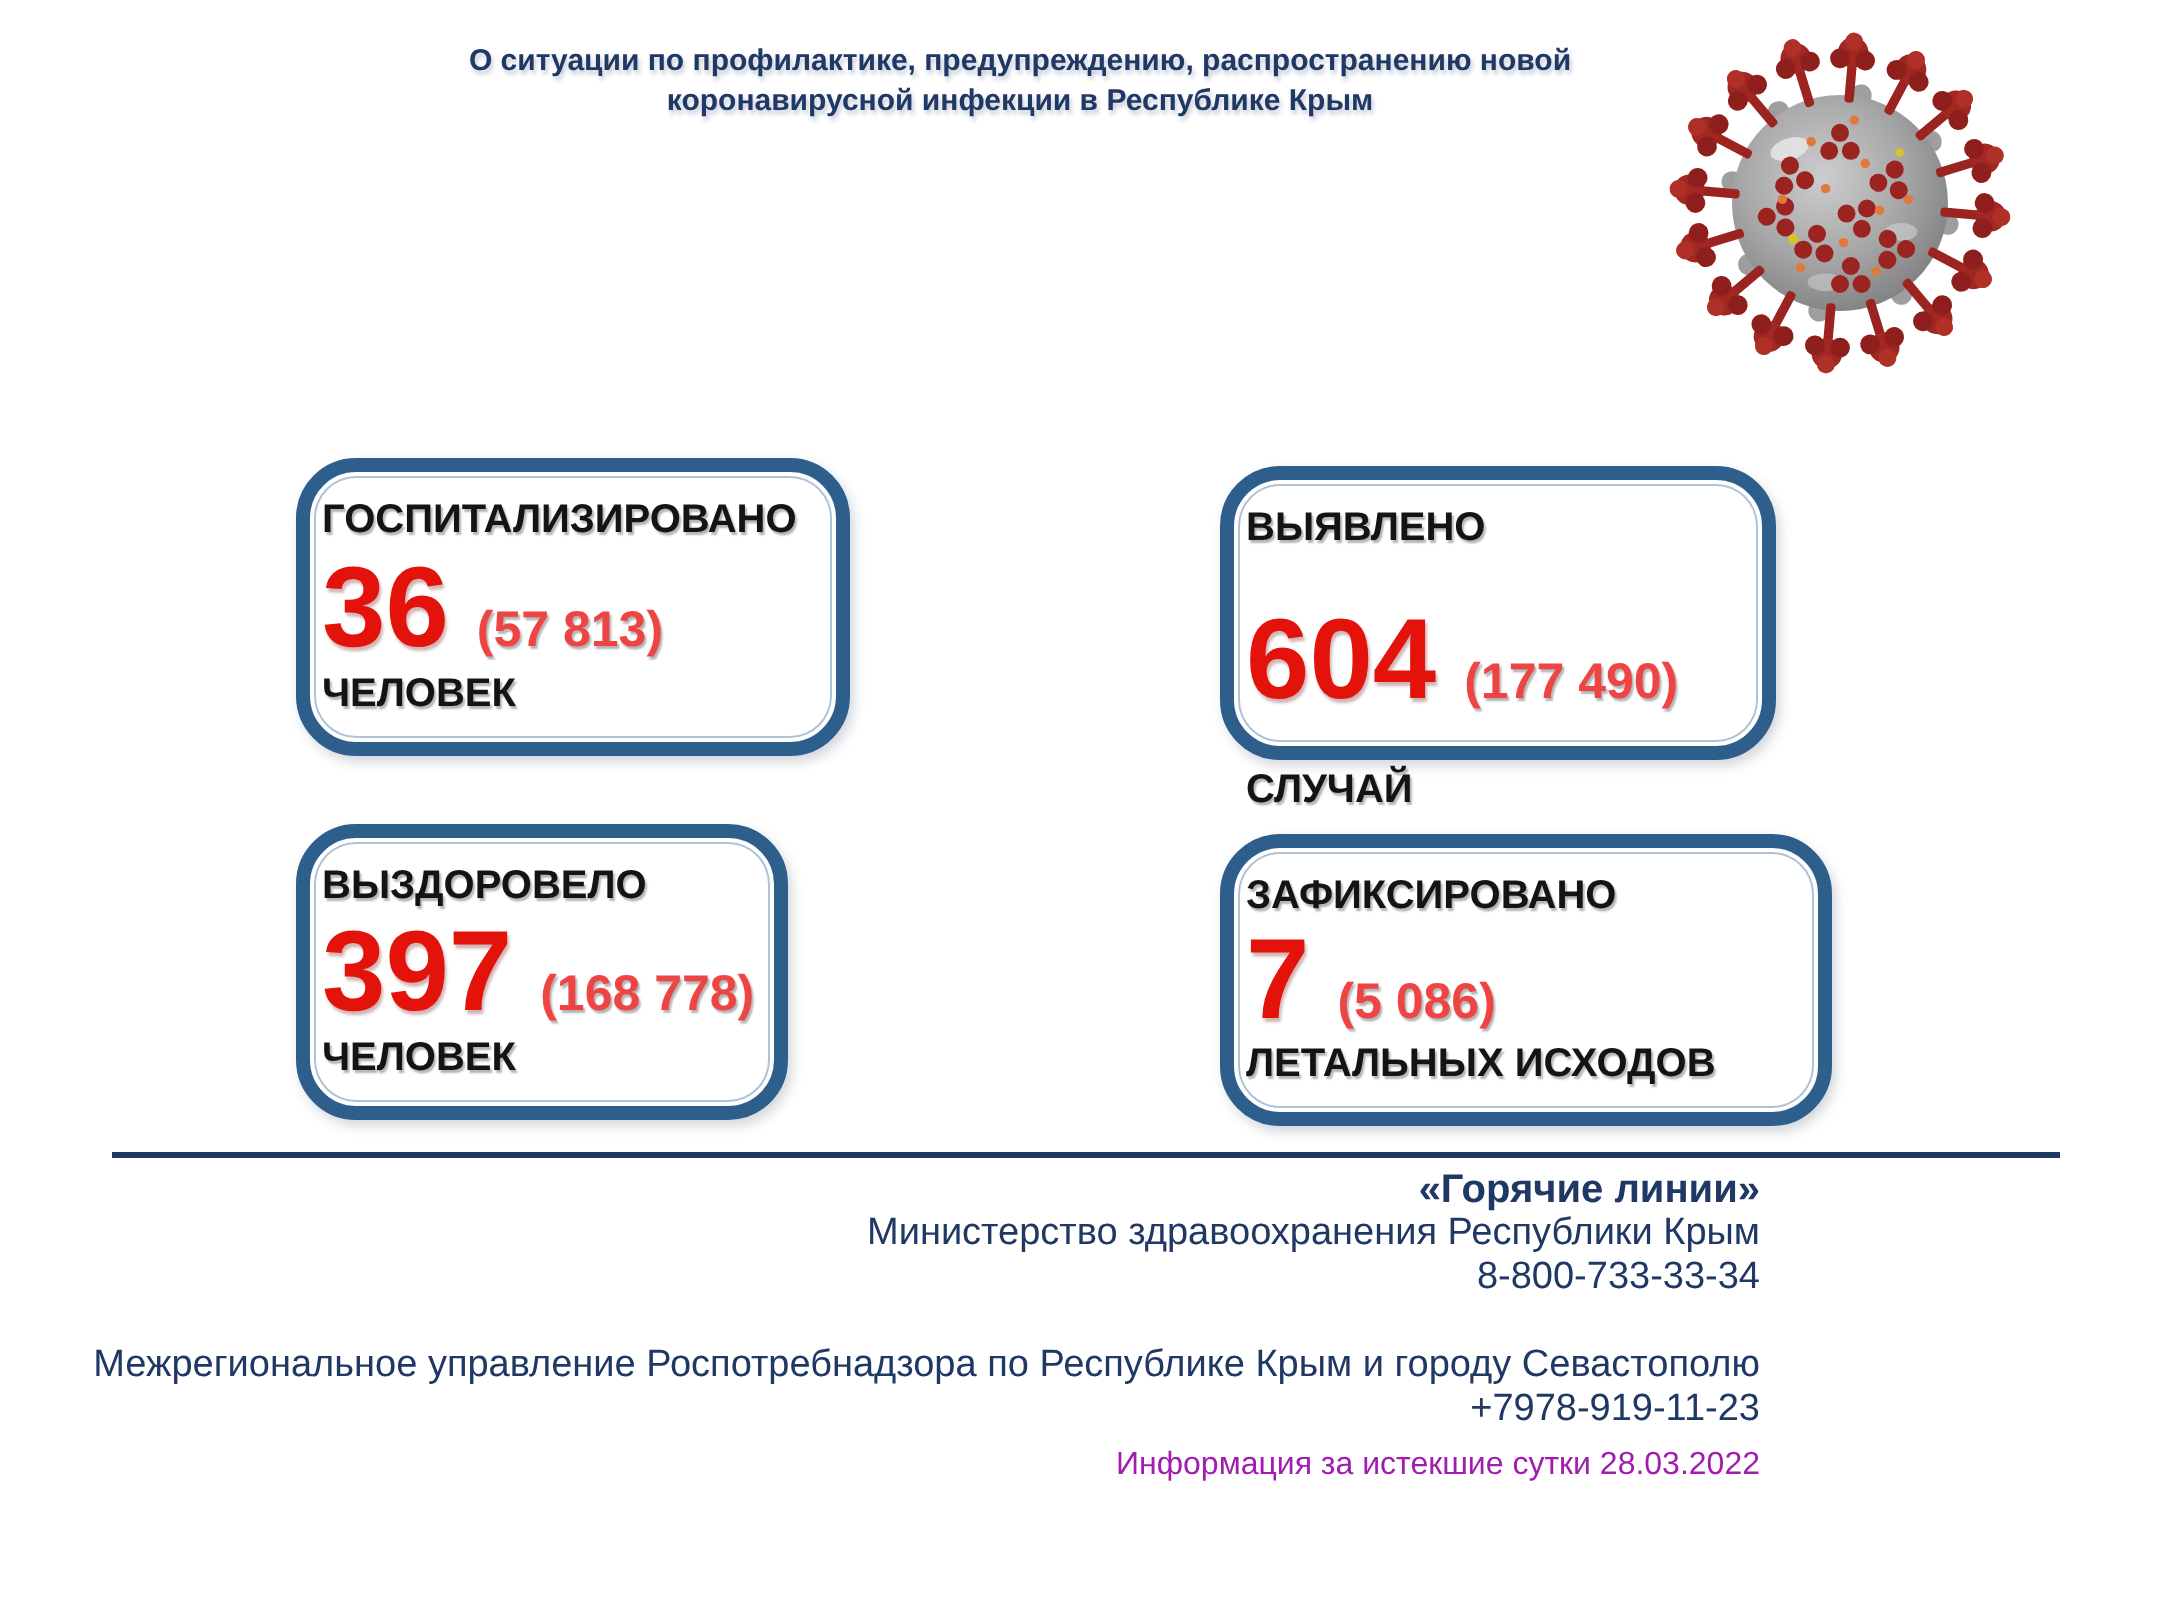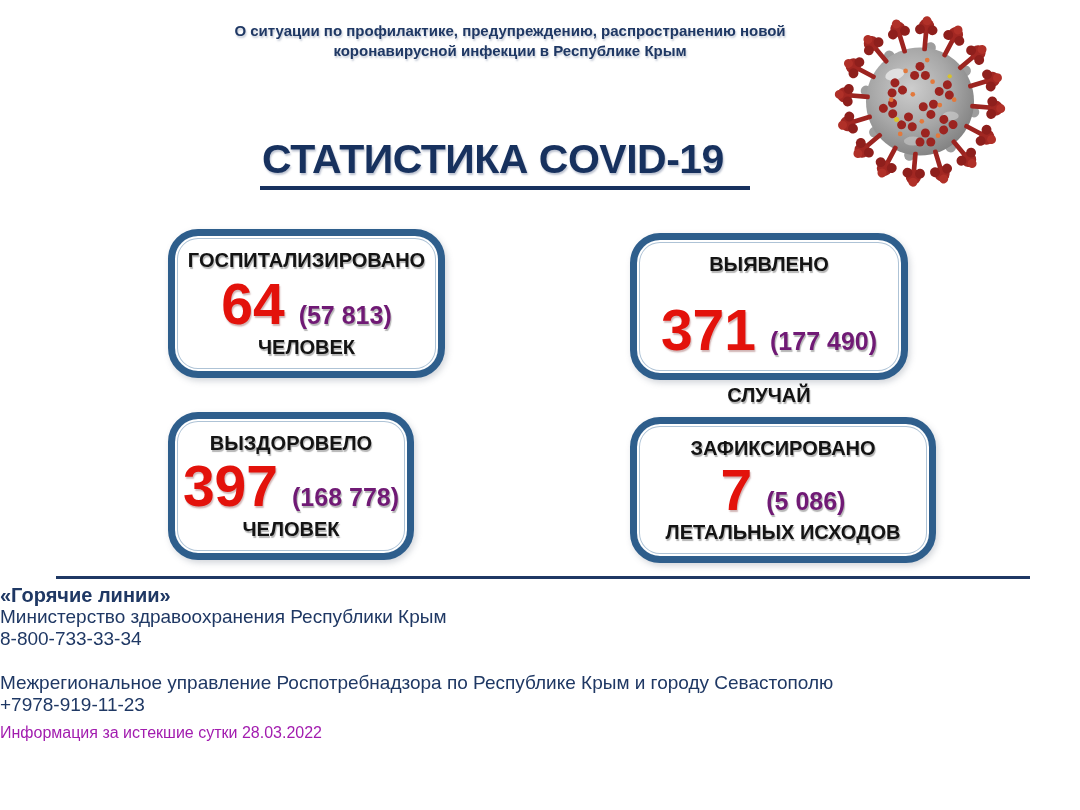--- a/index.html
+++ b/index.html
@@ -30,50 +30,49 @@
     padding:0 26px 3px 2px;
     text-shadow:1px 2px 2px rgba(90,105,140,.4);
   }
   
   .card{
     position:absolute;box-sizing:border-box;
     border:7px solid #2e5e8c;border-radius:30px;
     background:#ffffff;
     box-shadow: inset 0 0 0 2px #ffffff, inset 0 0 0 3px #aec3d6,
                 2px 3px 6px rgba(110,120,135,.30);
-    display:flex;flex-direction:column;align-items:center;justify-content:space-between;
+    display:flex;flex-direction:column;align-items:flex-start;justify-content:space-between;
     padding:13px 6px 12px 6px;
-    margin-left:20px;
   }
   .card-0{left:148px;top:229px;width:277px;height:149px;}
   .card-1{left:610px;top:233px;width:278px;height:147px;gap:33px;}
   .card-2{left:148px;top:412px;width:246px;height:148px;}
   .card-3{left:610px;top:417px;width:306px;height:146px;}
   .card-title,.card-unit{
     font-size:20px;font-weight:bold;color:#141414;
     text-shadow:1px 1.5px 1px rgba(90,90,90,.45);
     white-space:nowrap;
   }
   .value-row{display:flex;align-items:baseline;justify-content:center;gap:14px;margin:-6px 0;}
   .value{
     font-size:57px;font-weight:bold;line-height:.95;color:#e3120b;
     text-shadow:1px 2px 1.5px rgba(140,70,70,.40);
   }
   .total{
-    font-size:25px;font-weight:bold;color:#701a75;
+    font-size:25px;font-weight:bold;color:#ef4444;
     text-shadow:1px 1.5px 1px rgba(90,90,90,.45);
   }
   
   .divider{
     position:absolute;left:56px;top:576px;width:974px;height:3px;
     background:#1f3864;
   }
   .footer{
     position:absolute;top:584px;left:0;width:880px;
-    text-align:left;color:#1f3864;
+    text-align:right;color:#1f3864;
   }
   .footer .line{font-size:19px;line-height:22px;}
   .footer .hot-title{font-weight:bold;font-size:20px;}
   .footer .gap{height:22px;}
   .footer .note{font-size:16px;color:#a21caf;margin-top:8px;}
   
   .virus{position:absolute;left:830px;top:4px;width:180px;height:195px;}
 </style>
 </head>
 <body>
@@ -148,37 +147,34 @@
     <circle cx="2" cy="22" r="2.6" fill="#e2793c"></circle>
       <circle cx="-32" cy="-2" r="2.6" fill="#e2793c"></circle>
     <circle cx="38" cy="-2" r="2.6" fill="#e2793c"></circle>
       <circle cx="-16" cy="-34" r="2.6" fill="#e2793c"></circle>
     <circle cx="20" cy="38" r="2.6" fill="#e2793c"></circle>
       <circle cx="8" cy="-46" r="2.6" fill="#e2793c"></circle>
     <circle cx="-26" cy="20" r="2.8" fill="#d8c32a"></circle>
       <circle cx="33" cy="-28" r="2.4" fill="#d8c32a"></circle>
   </svg>
 
-  <div class="main-title">
-    <span>СТАТИСТИКА COVID-19 </span>
-  </div>
 
   <div class="card card-0">
     <div class="card-title">ГОСПИТАЛИЗИРОВАНО</div>
     <div class="value-row">
-      <span class="value">64</span>
+      <span class="value">36</span>
       <span class="total">(57 813)</span>
     </div>
     <div class="card-unit">ЧЕЛОВЕК</div>
   </div>
 
   <div class="card card-1">
     <div class="card-title">ВЫЯВЛЕНО</div>
     <div class="value-row">
-      <span class="value">371</span>
+      <span class="value">604</span>
       <span class="total">(177 490)</span>
     </div>
     <div class="card-unit">СЛУЧАЙ</div>
   </div>
 
   <div class="card card-2">
     <div class="card-title">ВЫЗДОРОВЕЛО</div>
     <div class="value-row">
       <span class="value">397</span>
       <span class="total">(168 778)</span>

